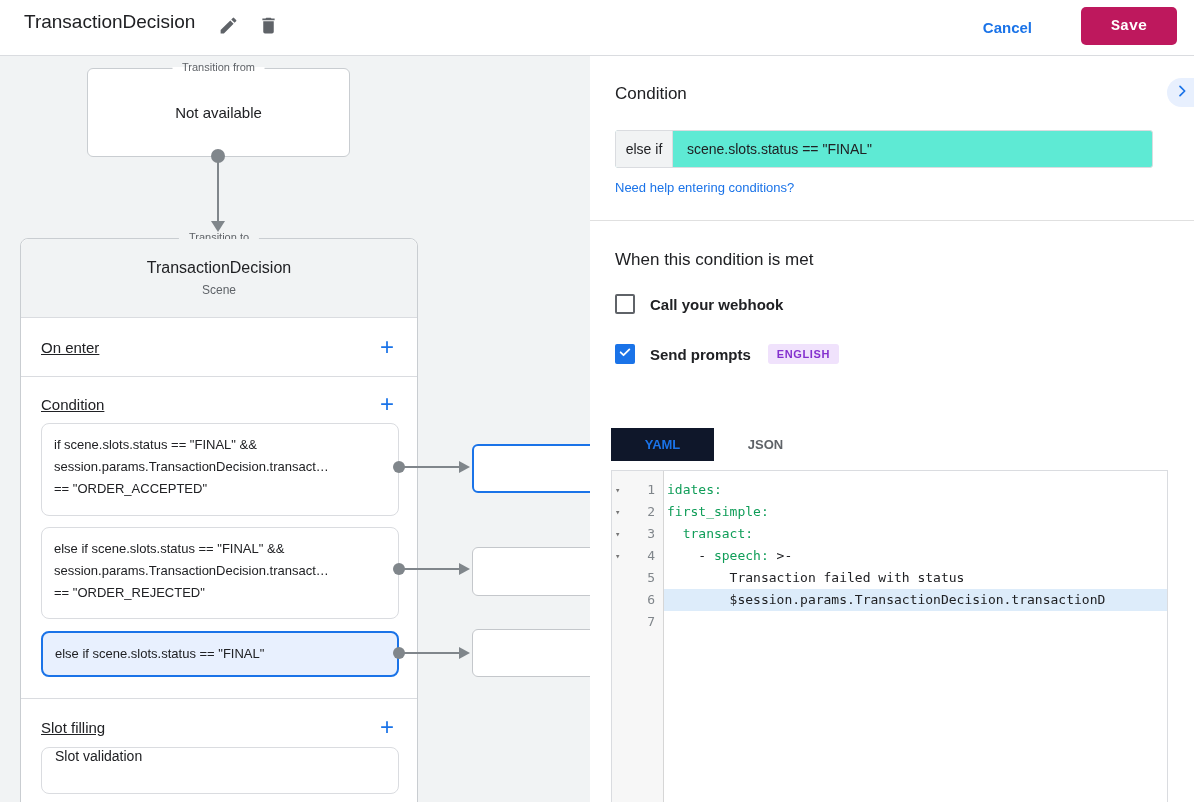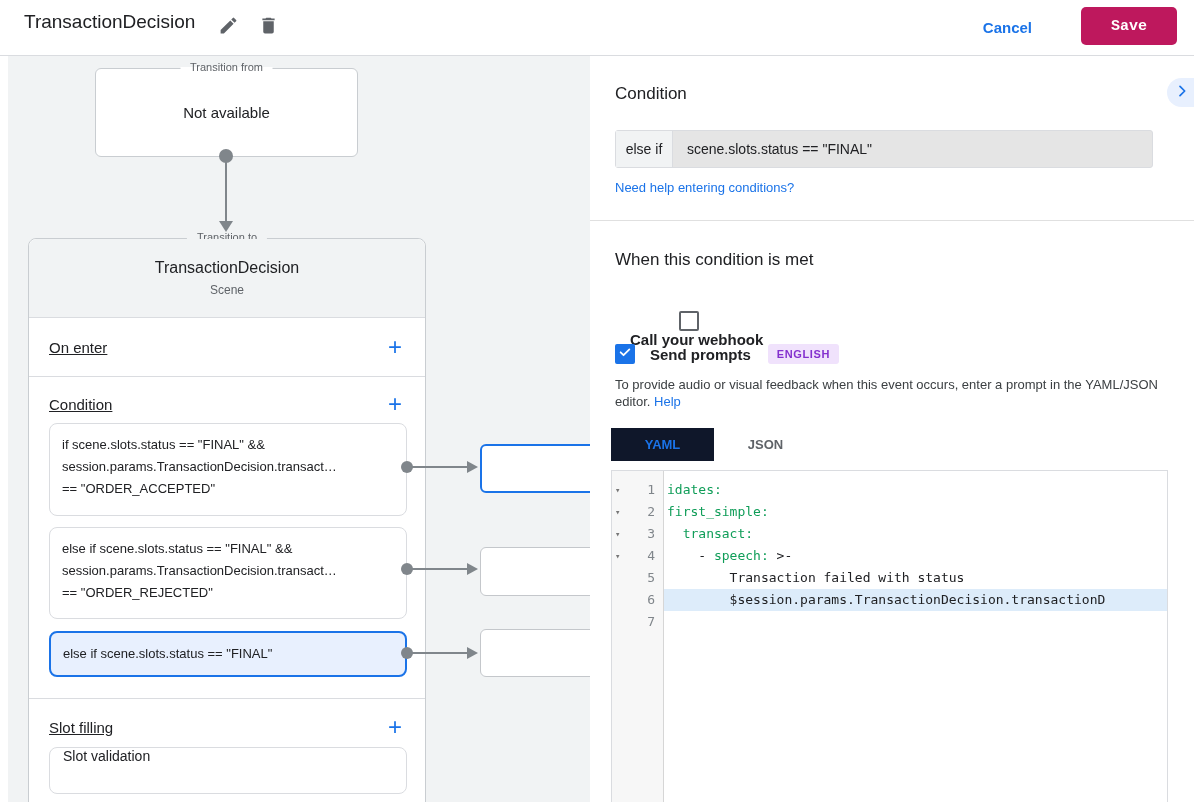--- a/index.html
+++ b/index.html
@@ -15,21 +15,21 @@
   .icon-btn svg { fill:#5f6368; }
   .btn-cancel { position:absolute; right:146px; top:8px; height:38px; padding:0 16px; border:none;
     background:transparent; color:#1a73e8; font-size:15px; font-weight:700; cursor:pointer;
     font-family:"Liberation Sans", sans-serif; }
   .btn-save { position:absolute; right:17px; top:7px; width:96px; height:38px; border:none;
     border-radius:5px; background:#be185d; color:#fff; font-size:15px; font-weight:700; cursor:pointer;
     font-family:Liberation Mono, monospace; }
 
   
   .flow { position:absolute; left:0; top:56px; width:590px; height:746px;
-    background:#f1f3f4; overflow:hidden;margin-left:8px; }
+    background:#f1f3f4; overflow:hidden; }
   .flow svg.connectors { position:absolute; left:0; top:0; z-index:5; pointer-events:none; }
 
   .tfrom { position:absolute; left:87px; top:12px; width:263px; height:89px; background:#fff;
     border:1px solid #c9cdd1; border-radius:6px; display:flex; align-items:center; justify-content:center; }
   .box-label { position:absolute; top:-8px; left:50%; transform:translateX(-50%);
     font-size:11px; color:#5f6368; padding:0 10px; white-space:nowrap;
     background:linear-gradient(to bottom, #f1f3f4 50%, #ffffff 50%); }
   .box-label.gray { background:#f1f3f4; }
   .tfrom-value { font-size:15px; color:#202124; }
 
@@ -61,21 +61,21 @@
   .mini-box.active { border:2px solid #1a73e8; }
 
   
   .panel { position:absolute; left:590px; top:56px; width:604px; height:746px; background:#fff;
     overflow:hidden; z-index:10; }
   .collapse-btn { position:absolute; right:0; top:22px; width:27px; height:29px; background:#e8f0fe;
     border:none; border-radius:15px 0 0 15px; cursor:pointer; display:flex; align-items:center;
     justify-content:flex-end; padding-right:4px; }
   .panel-h { position:absolute; left:25px; font-size:17px; color:#202124; }
   .cond-input-row { position:absolute; left:25px; top:74px; width:538px; height:38px;
-    border:1px solid #dadce0; border-radius:3px; display:flex; background:#e5e5e5; }
+    border:1px solid #dadce0; border-radius:3px; display:flex; background:#5eead4; }
   .cond-prefix { width:57px; background:#f1f3f4; border-right:1px solid #dadce0; display:flex;
     align-items:center; justify-content:center; font-size:14px; color:#202124; flex:none; }
   .cond-value { flex:1; border:none; outline:none; padding:0 14px; font-size:14px; color:#202124;
     font-family:"Liberation Sans", sans-serif; background:transparent; }
   .link { color:#1a73e8; font-size:13px; text-decoration:none; cursor:pointer; }
   .help-link-row { position:absolute; left:25px; top:122px; }
   .panel-div { position:absolute; left:0; top:164px; width:604px; height:1px; background:#e0e0e0; }
 
   .chk-row { position:absolute; left:25px; display:flex; align-items:center; }
   .chk { width:20px; height:20px; border:2px solid #5f6368; border-radius:2px; background:#fff;
@@ -221,38 +221,37 @@
   </div>
 
   <div class="help-link-row">
     <a class="link">Need help entering conditions?</a>
   </div>
 
   <div class="panel-div"></div>
 
   <div class="panel-h" style="top:194px;">When this condition is met</div>
 
-  <div class="chk-row" style="top:255px;flex-direction:column;">
+  <div class="chk-row" style="top:238px;">
     <div class="chk"></div>
     <span class="chk-label">Call your webhook</span>
   </div>
 
   <div class="chk-row" style="top:288px;">
     <div class="chk checked">
       <span>
         <svg width="14" height="14" viewBox="0 0 24 24">
             <path d="M4.5 12.5l5 5 10-10" fill="none" stroke="#fff" stroke-width="3" stroke-linecap="round" stroke-linejoin="round"></path>
           </svg>
       </span>
     </div>
     <span class="chk-label">Send prompts</span>
     <span class="badge">ENGLISH</span>
   </div>
 
-  <div class="desc"><span>To provide audio or visual feedback when this event occurs, enter a prompt in the YAML/JSON editor.</span> <a class="link">Help</a></div>
 
   <div class="tabs">
     <button class="tab active">YAML</button>
     <button class="tab">JSON</button>
   </div>
 
   <div class="editor">
     <div class="ed-gutter" id="ed-gutter">
         <div class="gln"><span class="fold">▾</span>1</div>
         <div class="gln"><span class="fold">▾</span>2</div>

